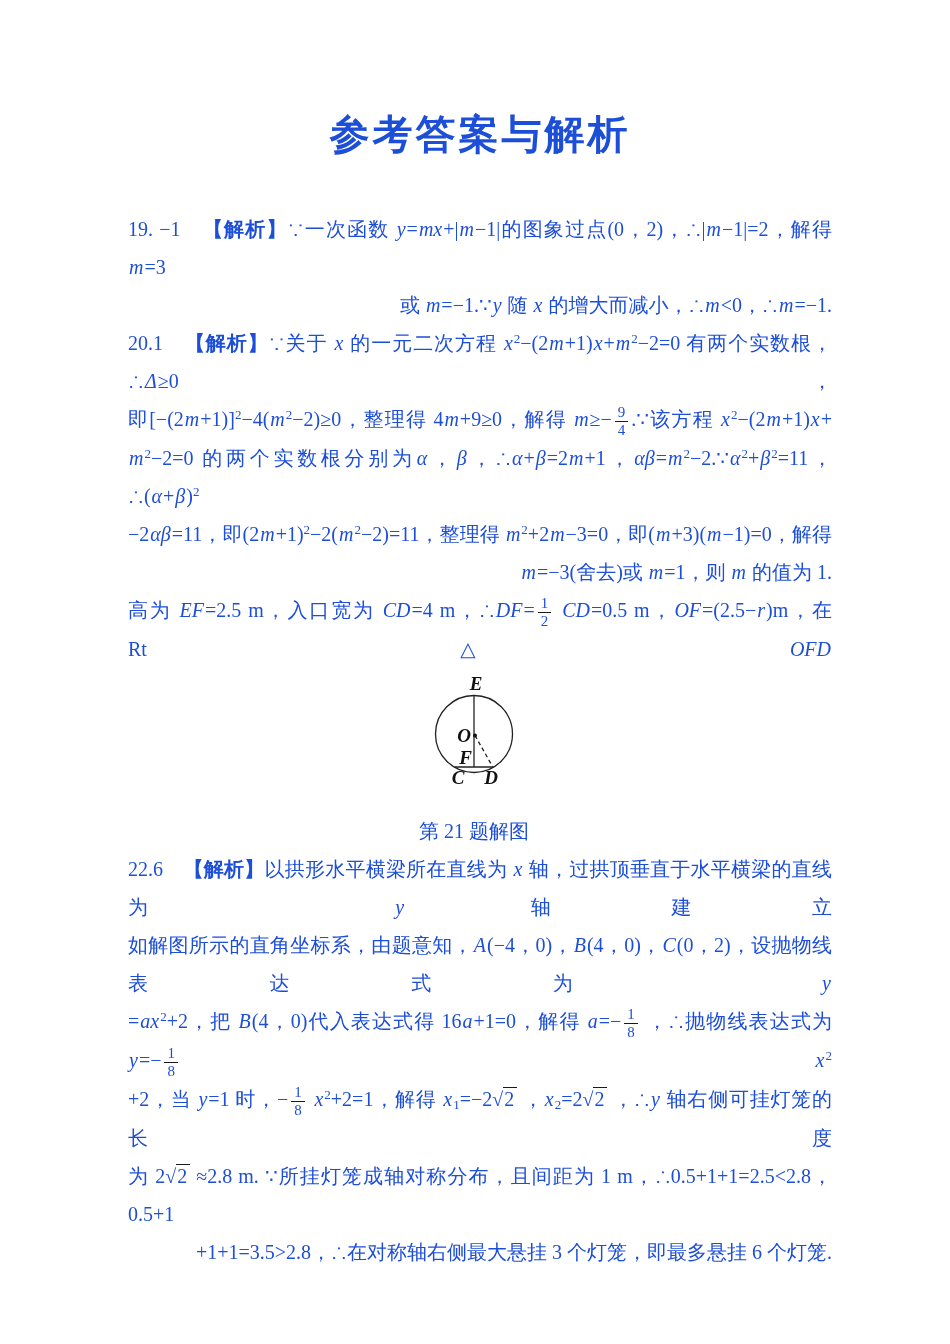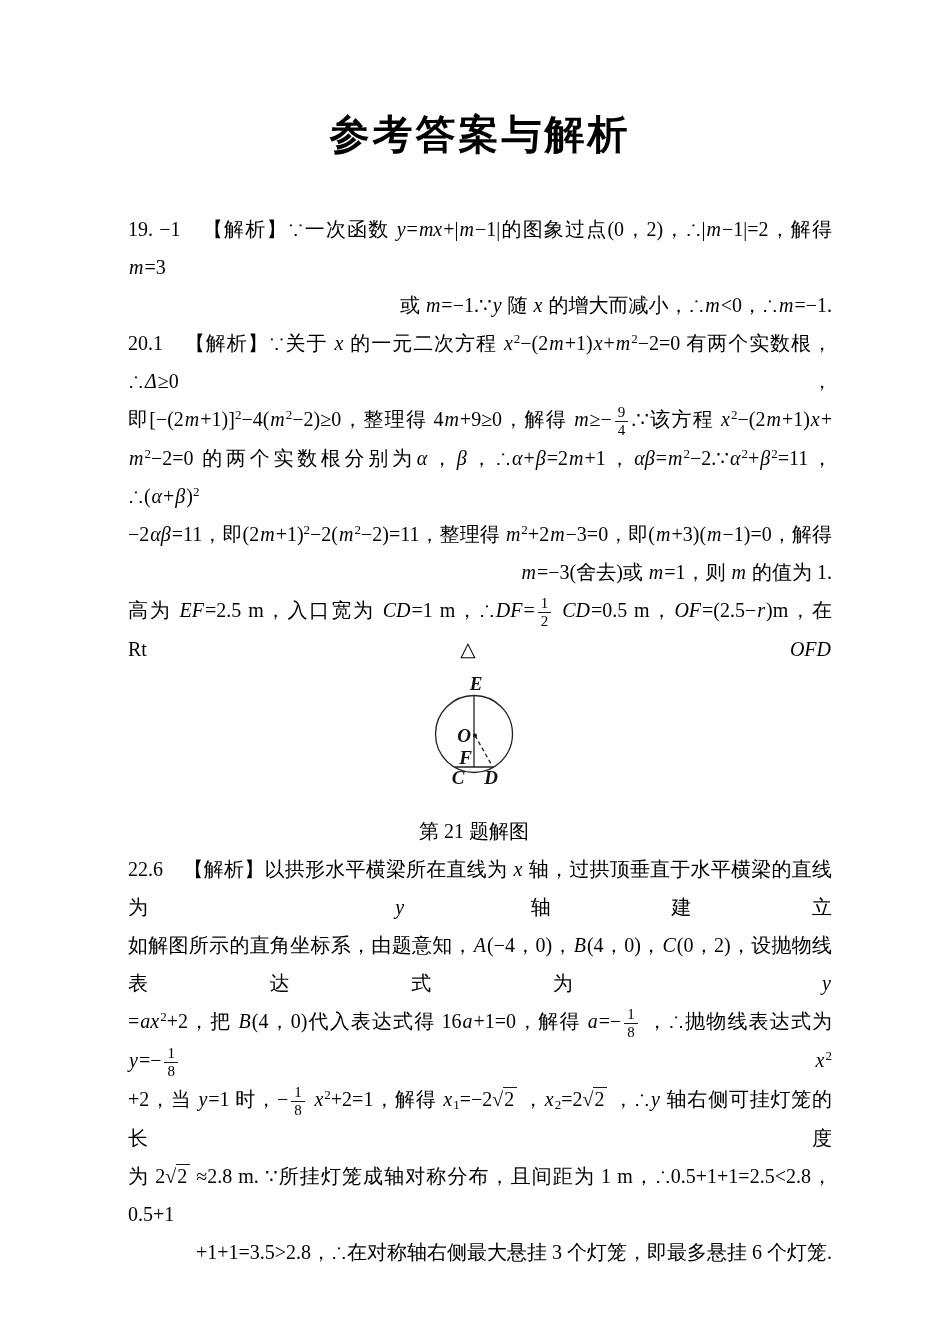--- a/index.html
+++ b/index.html
@@ -2,42 +2,42 @@
 <html><head>
 <meta charset="utf-8">
 <style>
   html,body { margin:0; padding:0; background:#ffffff; }
   .page {
     position:relative;
     width:950px; height:1344px;
     background:#ffffff;
     overflow:hidden;
     font-family:"Liberation Serif","DejaVu Serif",serif;
-    color:#000000;
+    color:#1d4ed8;
   }
   .content { padding:110px 118px 0 128px; }
   .doc-title {
     margin:0 0 50px 0;
     text-align:center;
     font-size:40px;
     line-height:50px;
     font-weight:700;
     letter-spacing:3px;
   }
   .prob { margin:0; }
   .line {
     font-size:20px;
     line-height:38px;
     text-align:right;
     white-space:normal;
   }
   .line.just { text-align:justify; text-align-last:justify; }
   .t   { font-style:normal; }
   .v   { font-style:italic; font-family:"Liberation Serif",serif; padding:0 1px; }
-  .lbl { font-weight:400; }
+  .lbl { font-weight:700; }
   .sup { font-size:13px; vertical-align:7px; line-height:0; }
   .sub { font-size:13px; vertical-align:-3px; line-height:0; }
   .frac {
     display:inline-flex; flex-direction:column; align-items:center;
     vertical-align:middle;
     font-size:15px; line-height:17px;
     margin:0 3px;
     font-style:normal;
   }
   .frac .num { padding:0 3px; }
@@ -72,21 +72,21 @@
         <div class="line just"><span class="t">20.1　</span><span class="lbl">【解析】</span><span class="t">∵关于 </span><span class="v">x</span><span class="t"> 的一元二次方程 </span><span class="v">x</span><span class="sup">2</span><span class="t">−(2</span><span class="v">m</span><span class="t">+1)</span><span class="v">x</span><span class="t">+</span><span class="v">m</span><span class="sup">2</span><span class="t">−2=0 有两个实数根，∴</span><span class="v">Δ</span><span class="t">≥0，</span></div>
         <div class="line just"><span class="t">即[−(2</span><span class="v">m</span><span class="t">+1)]</span><span class="sup">2</span><span class="t">−4(</span><span class="v">m</span><span class="sup">2</span><span class="t">−2)≥0，整理得 4</span><span class="v">m</span><span class="t">+9≥0，解得 </span><span class="v">m</span><span class="t">≥−</span><span class="frac">
             <span class="num">9</span>
             <span class="den">4</span>
           </span><span class="t">.∵该方程 </span><span class="v">x</span><span class="sup">2</span><span class="t">−(2</span><span class="v">m</span><span class="t">+1)</span><span class="v">x</span><span class="t">+</span></div>
         <div class="line just"><span class="v">m</span><span class="sup">2</span><span class="t">−2=0 的两个实数根分别为</span><span class="v">α</span><span class="t">，</span><span class="v">β</span><span class="t">，∴</span><span class="v">α</span><span class="t">+</span><span class="v">β</span><span class="t">=2</span><span class="v">m</span><span class="t">+1，</span><span class="v">αβ</span><span class="t">=</span><span class="v">m</span><span class="sup">2</span><span class="t">−2.∵</span><span class="v">α</span><span class="sup">2</span><span class="t">+</span><span class="v">β</span><span class="sup">2</span><span class="t">=11，∴(</span><span class="v">α</span><span class="t">+</span><span class="v">β</span><span class="t">)</span><span class="sup">2</span></div>
         <div class="line just"><span class="t">−2</span><span class="v">αβ</span><span class="t">=11，即(2</span><span class="v">m</span><span class="t">+1)</span><span class="sup">2</span><span class="t">−2(</span><span class="v">m</span><span class="sup">2</span><span class="t">−2)=11，整理得 </span><span class="v">m</span><span class="sup">2</span><span class="t">+2</span><span class="v">m</span><span class="t">−3=0，即(</span><span class="v">m</span><span class="t">+3)(</span><span class="v">m</span><span class="t">−1)=0，解得</span></div>
         <div class="line"><span class="v">m</span><span class="t">=−3(舍去)或 </span><span class="v">m</span><span class="t">=1，则 </span><span class="v">m</span><span class="t"> 的值为 1.</span></div>
       </div>
     <div class="prob">
-        <div class="line just"><span class="t">高为 </span><span class="v">EF</span><span class="t">=2.5 m，入口宽为 </span><span class="v">CD</span><span class="t">=1 m，∴</span><span class="v">DF</span><span class="t">=</span><span class="frac">
+        <div class="line just"><span class="t">高为 </span><span class="v">EF</span><span class="t">=2.5 m，入口宽为 </span><span class="v">CD</span><span class="t">=4 m，∴</span><span class="v">DF</span><span class="t">=</span><span class="frac">
             <span class="num">1</span>
             <span class="den">2</span>
           </span><span class="t"> </span><span class="v">CD</span><span class="t">=0.5 m，</span><span class="v">OF</span><span class="t">=(2.5−</span><span class="v">r</span><span class="t">)m，在 Rt△</span><span class="v">OFD</span></div>
       </div>
 
     <figure class="figwrap21">
       <svg width="120" height="112" viewBox="0 0 120 112">
         <circle class="stroke" cx="60" cy="60" r="38.5"></circle>
         <line class="stroke" x1="60" y1="21.5" x2="60" y2="93"></line>
         <line class="stroke" x1="40.5" y1="93" x2="79.5" y2="93"></line>

